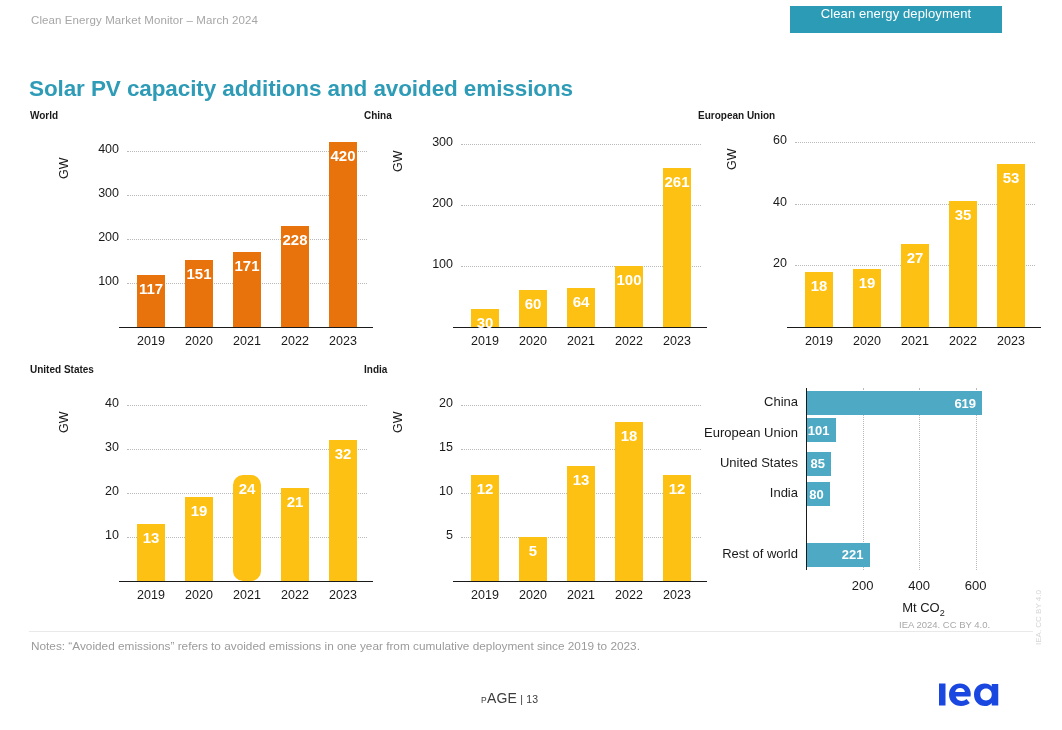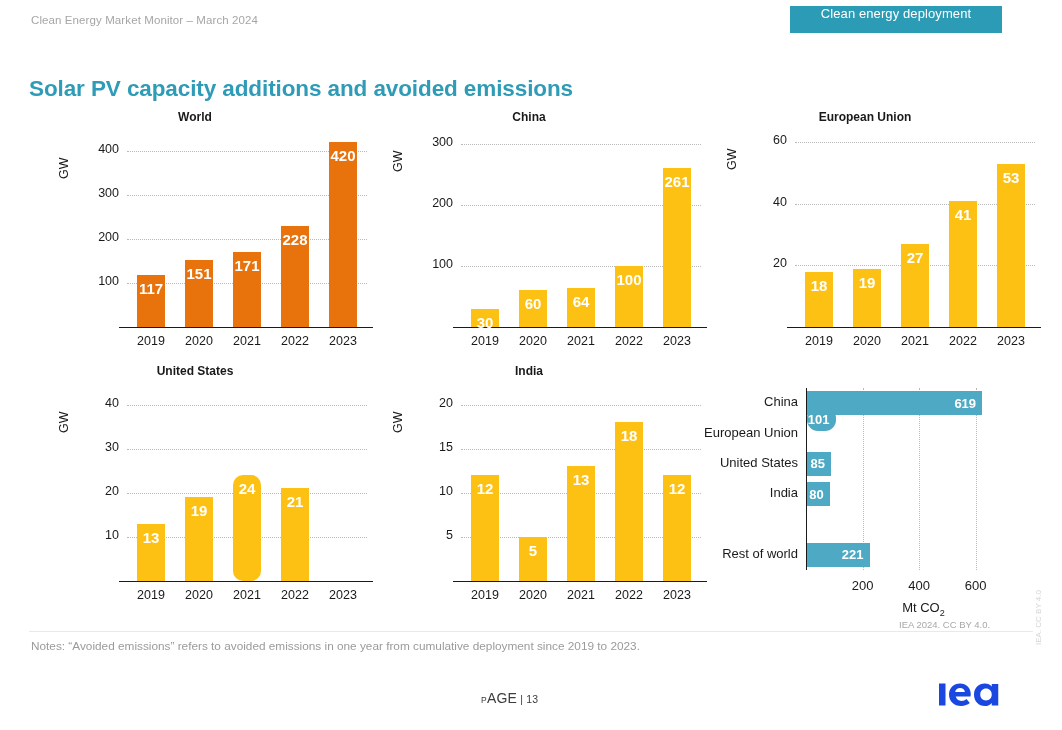--- a/index.html
+++ b/index.html
@@ -27,21 +27,21 @@
   .slide-title {
     position: absolute; left: 29px; top: 61px;
     font-size: 22.5px; font-weight: bold; color: #2E9BB7; letter-spacing: -.1px;
     white-space: nowrap;
   }
 
   
   .panel { position: absolute; }
   .panel-title {
     position: absolute; left: 0; right: 0; top: 0;
-    text-align: center; font-size: 12px; font-weight: bold; color: #1a1a1a;
+    font-size: 10px; font-weight: bold; color: #1a1a1a;
   }
   .plot { position: absolute; }
   .axis-unit {
     position: absolute;
     font-size: 12.5px; color: #1a1a1a;
     transform: rotate(-90deg);
     transform-origin: left top;
     white-space: nowrap;
   }
   .gridline {
@@ -214,21 +214,21 @@
           <div class="xtick" style="left: 0px; top: 201px; width: 48px;">2019</div>
           <div class="vbar" style="left: 57.6px; width: 28.8px; height: 58.5079px; background: rgb(253, 193, 19);">
             <div class="vbar-label" style="top: 6px;">19</div>
           </div>
           <div class="xtick" style="left: 48px; top: 201px; width: 48px;">2020</div>
           <div class="vbar" style="left: 105.6px; width: 28.8px; height: 83.1429px; background: rgb(253, 193, 19);">
             <div class="vbar-label" style="top: 6px;">27</div>
           </div>
           <div class="xtick" style="left: 96px; top: 201px; width: 48px;">2021</div>
           <div class="vbar" style="left: 153.6px; width: 28.8px; height: 126.254px; background: rgb(253, 193, 19);">
-            <div class="vbar-label" style="top: 6px;">41</div>
+            <div class="vbar-label" style="top: 6px;">35</div>
           </div>
           <div class="xtick" style="left: 144px; top: 201px; width: 48px;">2022</div>
           <div class="vbar" style="left: 201.6px; width: 28.8px; height: 163.206px; background: rgb(253, 193, 19);">
             <div class="vbar-label" style="top: 6px;">53</div>
           </div>
           <div class="xtick" style="left: 192px; top: 201px; width: 48px;">2023</div>
           <div class="axis-unit" style="left: -70px; top: 37.2381px;">GW</div>
         </div>
       </div>
       <div class="panel" style="left: 30px; top: 364px; width: 330px; height: 240px;">
@@ -252,20 +252,23 @@
           </div>
           <div class="xtick" style="left: 48px; top: 201px; width: 48px;">2020</div>
           <div class="vbar" style="left: 105.6px; width: 28.8px; height: 105.818px; background: rgb(253, 193, 19); border-radius: 10px;">
             <div class="vbar-label" style="top: 6px;">24</div>
           </div>
           <div class="xtick" style="left: 96px; top: 201px; width: 48px;">2021</div>
           <div class="vbar" style="left: 153.6px; width: 28.8px; height: 92.5909px; background: rgb(253, 193, 19);">
             <div class="vbar-label" style="top: 6px;">21</div>
           </div>
           <div class="xtick" style="left: 144px; top: 201px; width: 48px;">2022</div>
+          <div class="vbar" style="left: 201.6px; width: 28.8px; height: 141.091px; background: rgb(253, 193, 19);">
+            <div class="vbar-label" style="top: 6px;">32</div>
+          </div>
           <div class="xtick" style="left: 192px; top: 201px; width: 48px;">2023</div>
           <div class="axis-unit" style="left: -70px; top: 45.6364px;">GW</div>
         </div>
       </div>
       <div class="panel" style="left: 364px; top: 364px; width: 330px; height: 240px;">
         <div class="panel-title">India</div>
         <div class="plot" style="left: 97px; top: 23px; width: 240px; height: 194px;">
           <div class="gridline" style="left: 0px; top: 149.909px; width: 240px;"></div>
           <div class="ytick" style="left: -50px; top: 140.909px; width: 42px;">5</div>
           <div class="gridline" style="left: 0px; top: 105.818px; width: 240px;"></div>
@@ -302,21 +305,21 @@
         <div class="plot" style="left: 108px; top: 24px; width: 198px; height: 182px;">
           <div class="hb-grid" style="left: 56.5714px; top: 0px; height: 182px;"></div>
           <div class="hb-grid" style="left: 113.143px; top: 0px; height: 182px;"></div>
           <div class="hb-grid" style="left: 169.714px; top: 0px; height: 182px;"></div>
           <div class="hb-axis" style="left: 0px; top: 0px; height: 182px;"></div>
           <div class="hb-row-label" style="top: 6.16667px; width: 160px; left: -168px;">China</div>
           <div class="hb-bar" style="left: 1px; top: 3.16667px; width: 175.089px; height: 24px; background: rgb(78, 169, 196);">
             <div class="hb-val">619</div>
           </div>
           <div class="hb-row-label" style="top: 36.5px; width: 160px; left: -168px;">European Union</div>
-          <div class="hb-bar" style="left: 1px; top: 19px; width: 28.5686px; height: 24px; background: rgb(78, 169, 196); border-radius: 11px;">
+          <div class="hb-bar" style="left: 1px; top: 30px; width: 28.5686px; height: 24px; background: rgb(78, 169, 196);">
             <div class="hb-val">101</div>
           </div>
           <div class="hb-row-label" style="top: 66.8333px; width: 160px; left: -168px;">United States</div>
           <div class="hb-bar" style="left: 1px; top: 63.8333px; width: 24.0429px; height: 24px; background: rgb(78, 169, 196);">
             <div class="hb-val">85</div>
           </div>
           <div class="hb-row-label" style="top: 97.1667px; width: 160px; left: -168px;">India</div>
           <div class="hb-bar" style="left: 1px; top: 94.1667px; width: 22.6286px; height: 24px; background: rgb(78, 169, 196);">
             <div class="hb-val">80</div>
           </div>

